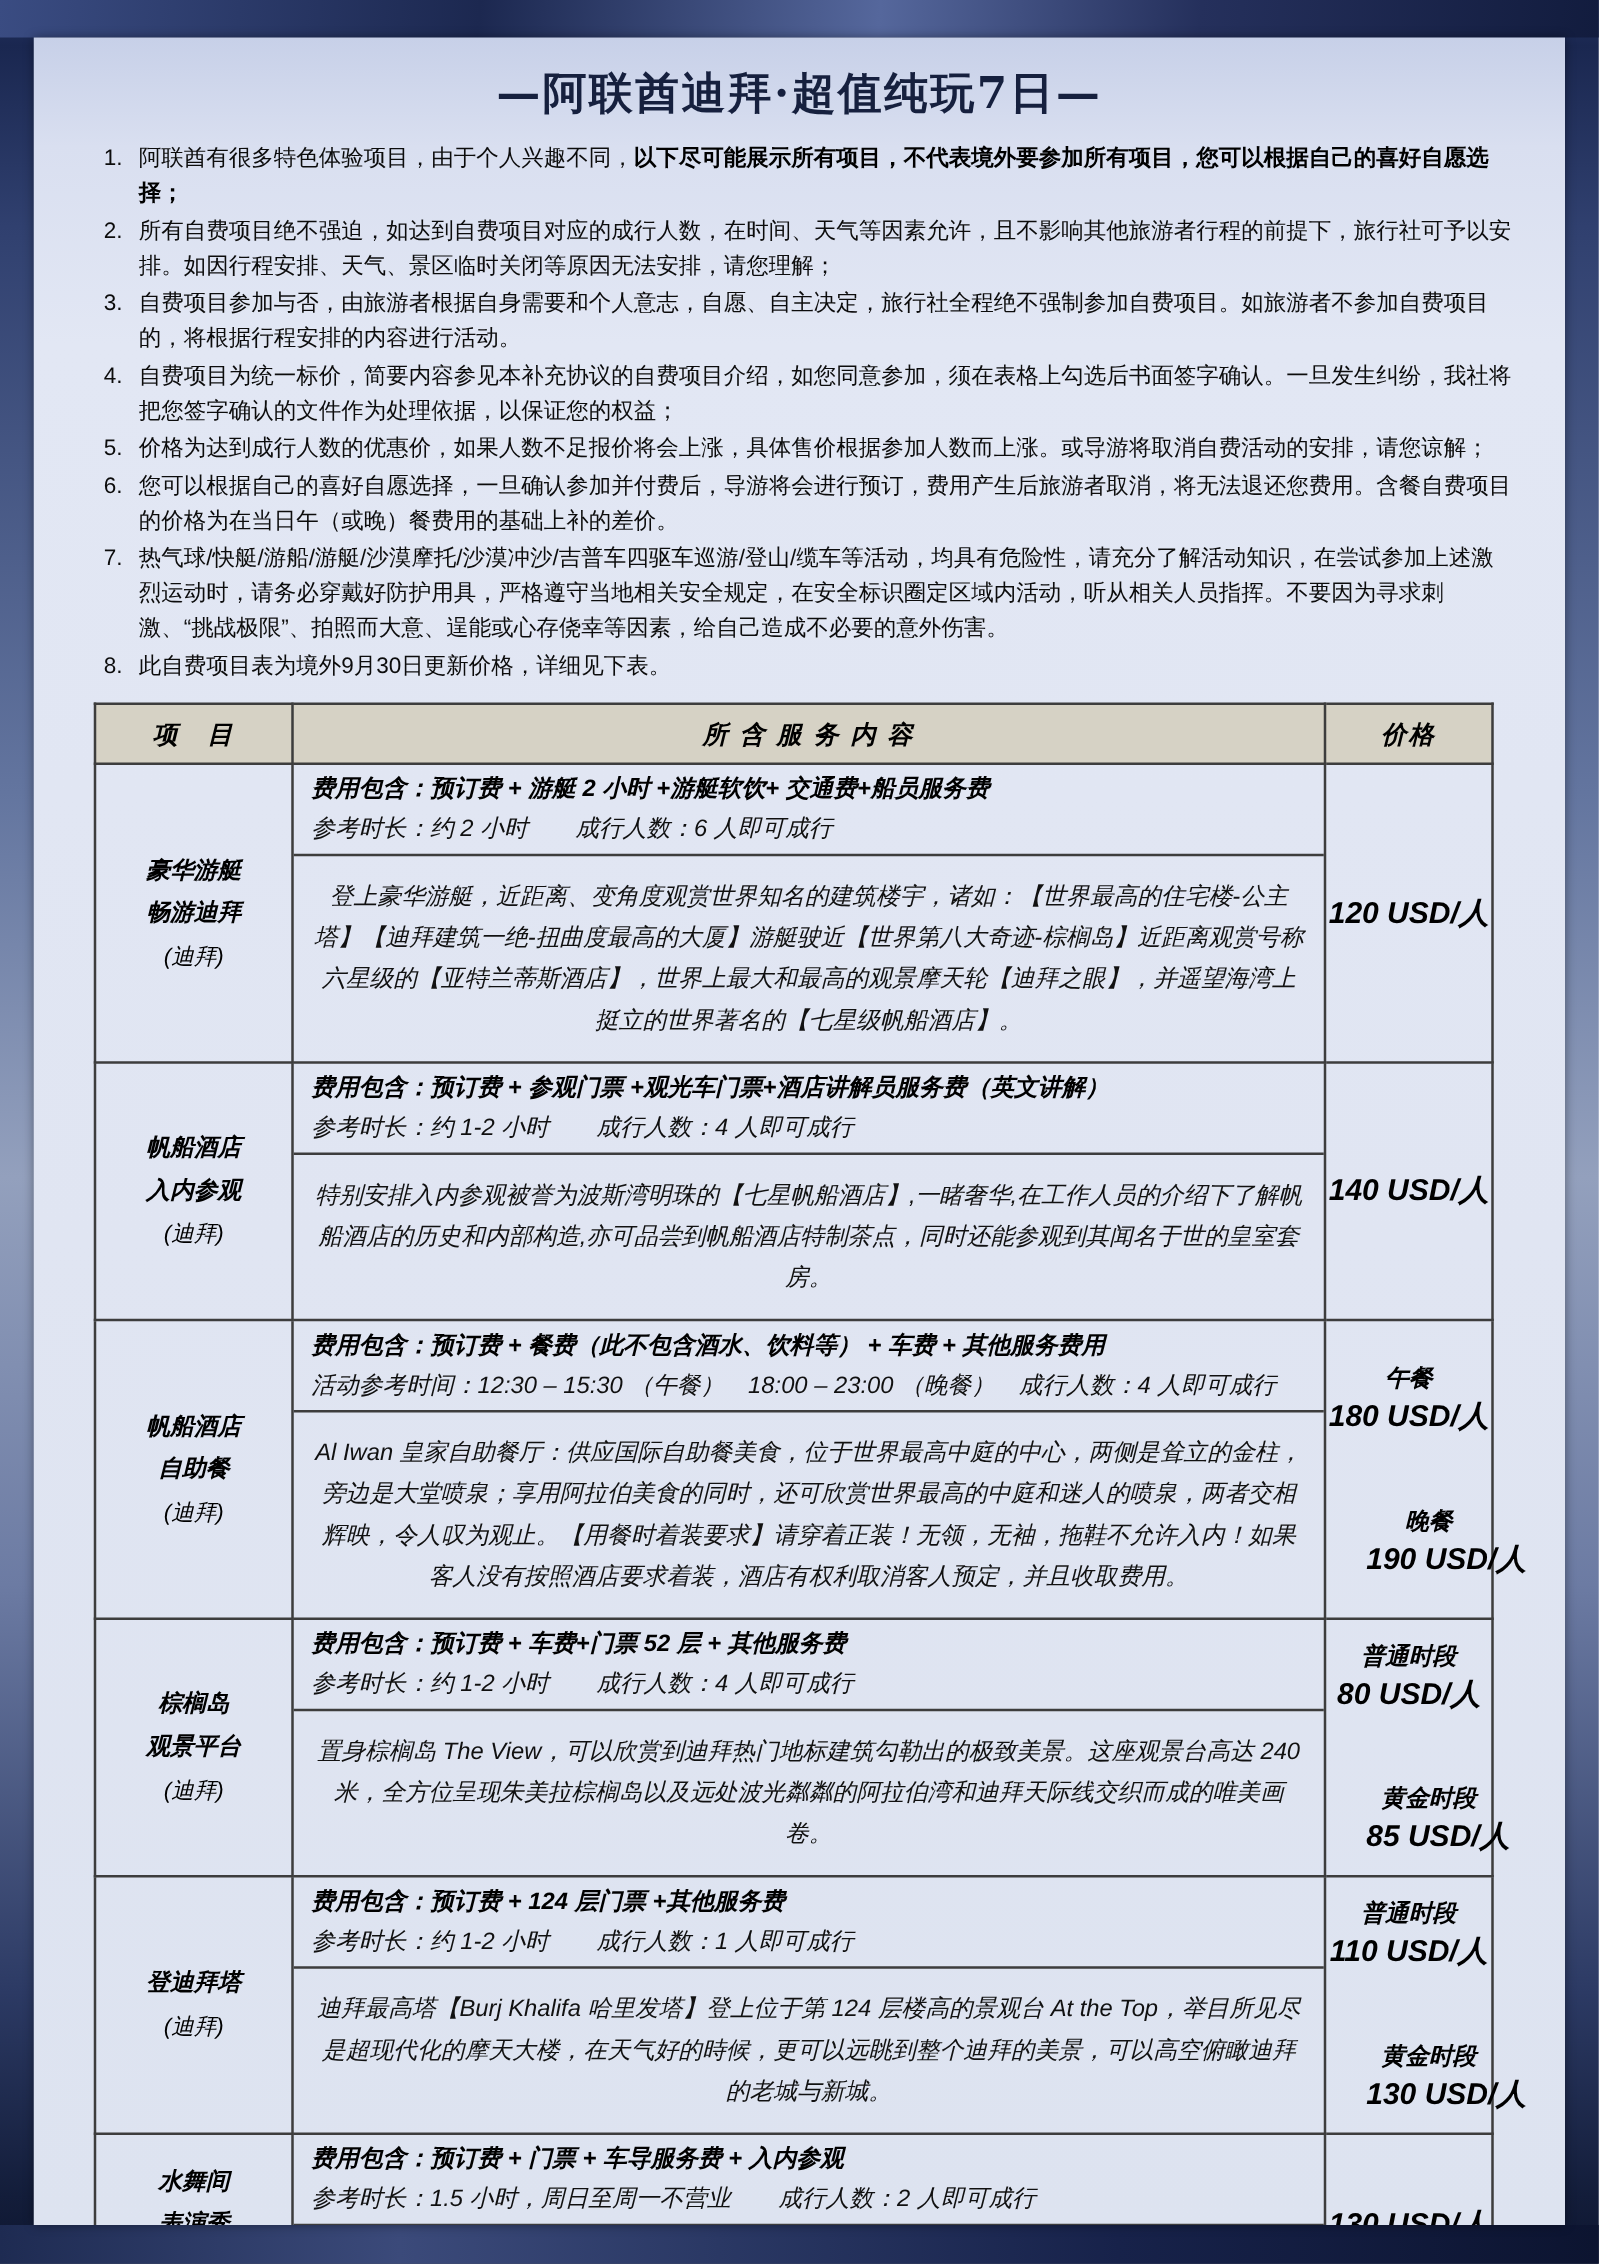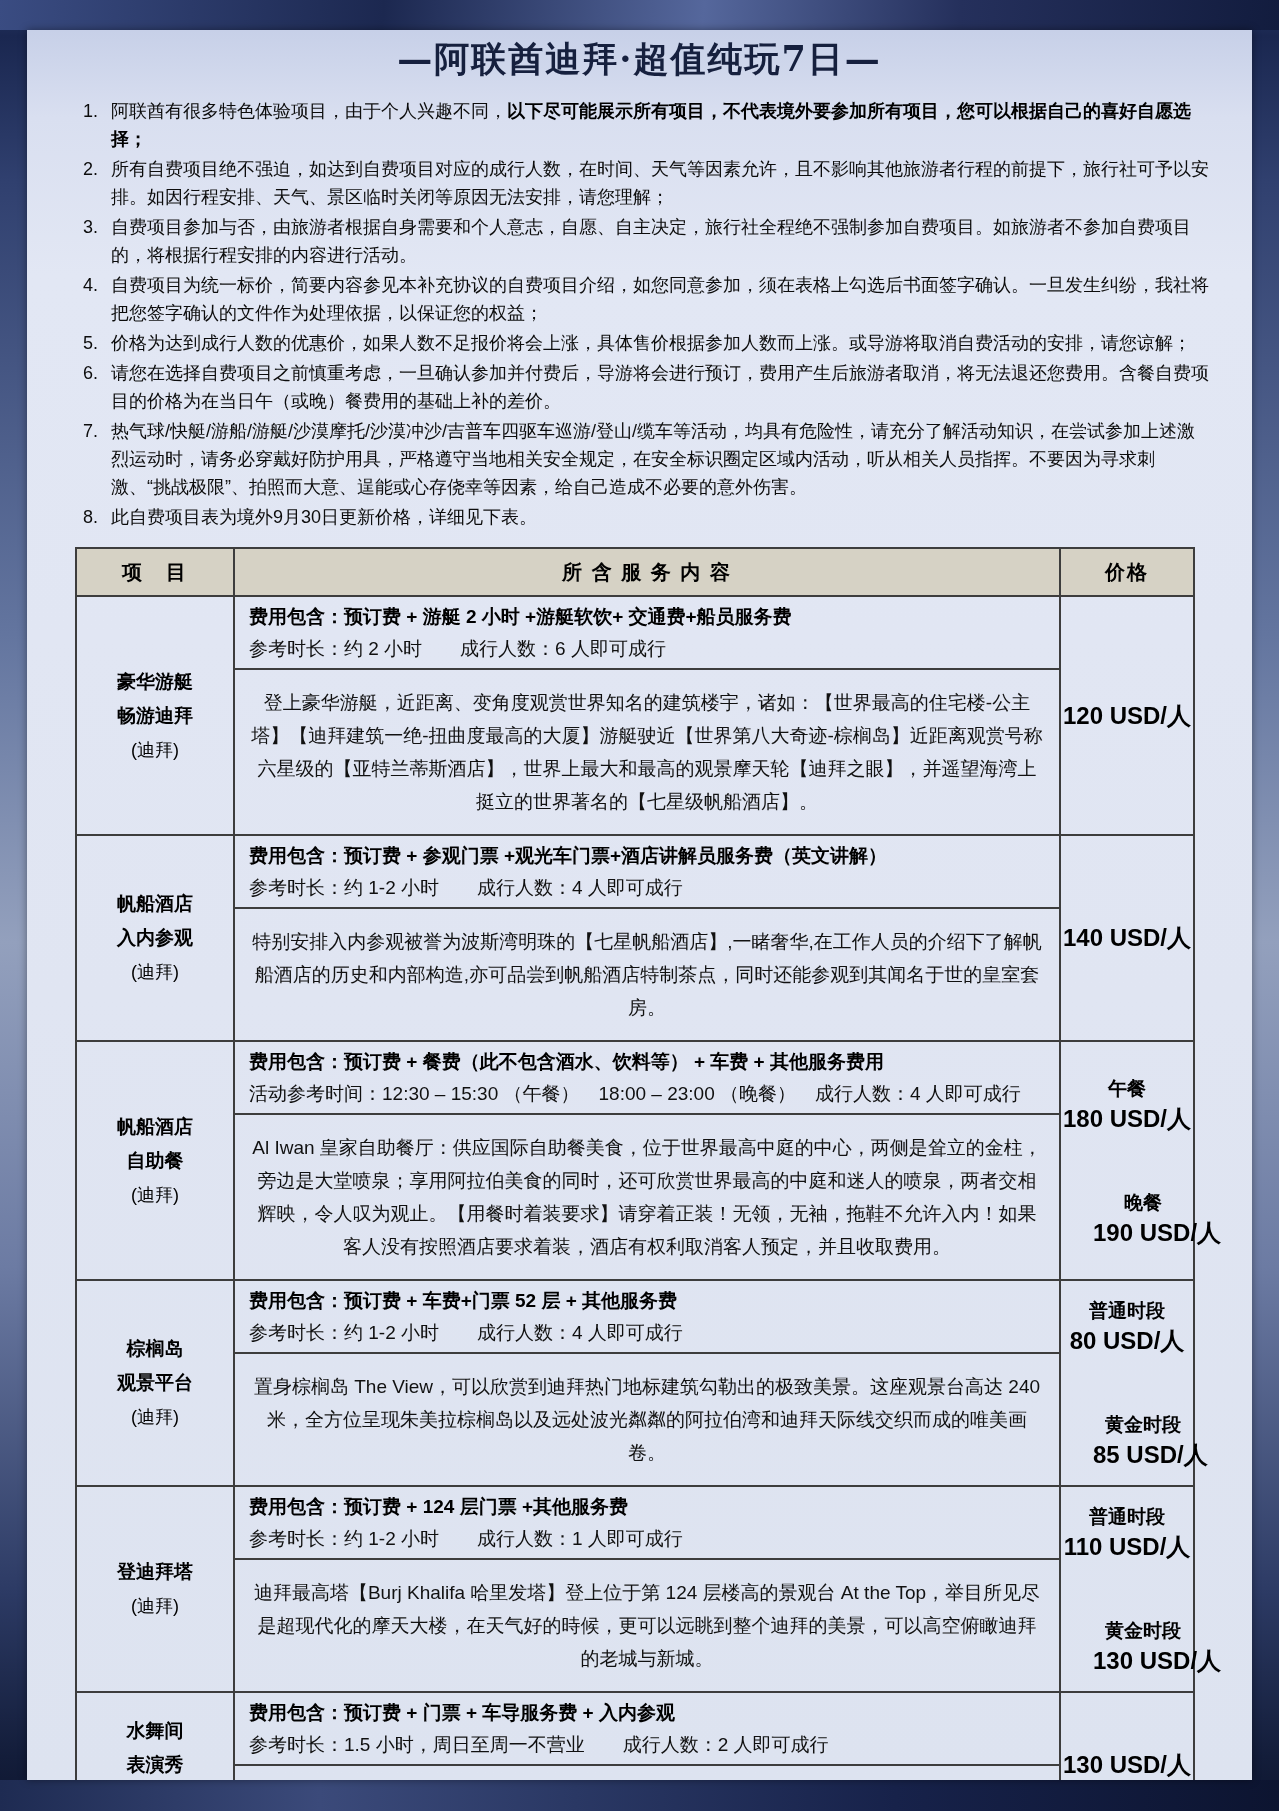--- a/index.html
+++ b/index.html
@@ -11,38 +11,38 @@
   .top-strip{position:absolute;top:0;left:0;width:100%;height:30px;
     background:linear-gradient(95deg,#3a4c82 0%,#1c2850 30%,#55679c 55%,#25305c 75%,#121c3e 100%);}
   .bottom-strip{position:absolute;bottom:0;left:0;width:100%;height:31px;
     background:linear-gradient(90deg,#1e2b52 0%,#3b4a7a 25%,#2a3864 45%,#17224a 70%,#0c1430 100%);}
   .panel{
     position:absolute;left:27px;top:30px;width:1225px;height:1750px;overflow:hidden;
     background:linear-gradient(180deg,#c7d0e8 0%,#d9dff0 5%,#e2e7f4 14%,#e0e5f2 55%,#dde3f0 100%);
     box-shadow:0 0 8px rgba(0,0,0,.4);
   }
   .doc-title{
-    text-align:center;margin-top:6px;
+    text-align:center;margin-top:21px;
     font-family:"DejaVu Serif","Liberation Serif",serif;
     font-weight:bold;font-size:35px;color:#16203e;letter-spacing:2px;
   }
   .doc-subtitle{
     text-align:center;margin-top:36px;
     font-weight:bold;font-size:29px;color:#000;letter-spacing:3px;line-height:36px;
   }
   .terms{margin:14px 42px 0 56px;}
   .term{display:flex;font-size:18px;line-height:28px;color:#0c0c0c;margin-bottom:2px;}
   .term-num{flex:0 0 28px;}
   .term-text{flex:1;}
   .term-text b{font-weight:bold;color:#000;}
 
   .fee-table{
     margin:16px 0 0 48px;width:1118px;border-collapse:collapse;table-layout:fixed;
   }
-  .fee-table th,.fee-table td{border:2px solid #3d3d3d;padding:0;}
+  .fee-table th,.fee-table td{border:2px solid #3d3d3d;padding:0;font-style:italic;}
   .fee-table th{
     background:#d6d2c5;height:46px;font-size:20px;color:#000;letter-spacing:2px;font-weight:bold;
   }
   .c-item{
     text-align:center;vertical-align:middle;font-weight:bold;font-size:19px;line-height:34px;color:#000;margin-left:28px;
   }
   .item-loc{font-weight:normal;font-size:18px;}
   .c-content{vertical-align:top;}
   .fee-block{padding:4px 14px 3px 14px;}
   .fee-line{font-weight:bold;font-size:19px;line-height:32px;color:#000;}
@@ -88,21 +88,21 @@
     <span class="term-text">自费项目为统一标价，简要内容参见本补充协议的自费项目介绍，如您同意参加，须在表格上勾选后书面签字确认。一旦发生纠纷，我社将把您签字确认的文件作为处理依据，以保证您的权益；</span>
   </div>
 
   <div class="term">
     <span class="term-num">5.</span>
     <span class="term-text">价格为达到成行人数的优惠价，如果人数不足报价将会上涨，具体售价根据参加人数而上涨。或导游将取消自费活动的安排，请您谅解；</span>
   </div>
 
   <div class="term">
     <span class="term-num">6.</span>
-    <span class="term-text">请您在选择自费项目之前慎重考虑，一旦确认参加并付费后，导游将会进行预订，费用产生后旅游者取消，将无法退还您费用。含餐自费项目的价格为在当日午（或晚）餐费用的基础上补的差价。</span>
+    <span class="term-text">您可以根据自己的喜好自愿选择，一旦确认参加并付费后，导游将会进行预订，费用产生后旅游者取消，将无法退还您费用。含餐自费项目的价格为在当日午（或晚）餐费用的基础上补的差价。</span>
   </div>
 
   <div class="term">
     <span class="term-num">7.</span>
     <span class="term-text">热气球/快艇/游船/游艇/沙漠摩托/沙漠冲沙/吉普车四驱车巡游/登山/缆车等活动，均具有危险性，请充分了解活动知识，在尝试参加上述激烈运动时，请务必穿戴好防护用具，严格遵守当地相关安全规定，在安全标识圈定区域内活动，听从相关人员指挥。不要因为寻求刺激、“挑战极限”、拍照而大意、逞能或心存侥幸等因素，给自己造成不必要的意外伤害。</span>
   </div>
 
   <div class="term">
     <span class="term-num">8.</span>
     <span class="term-text">此自费项目表为境外9月30日更新价格，详细见下表。</span>

